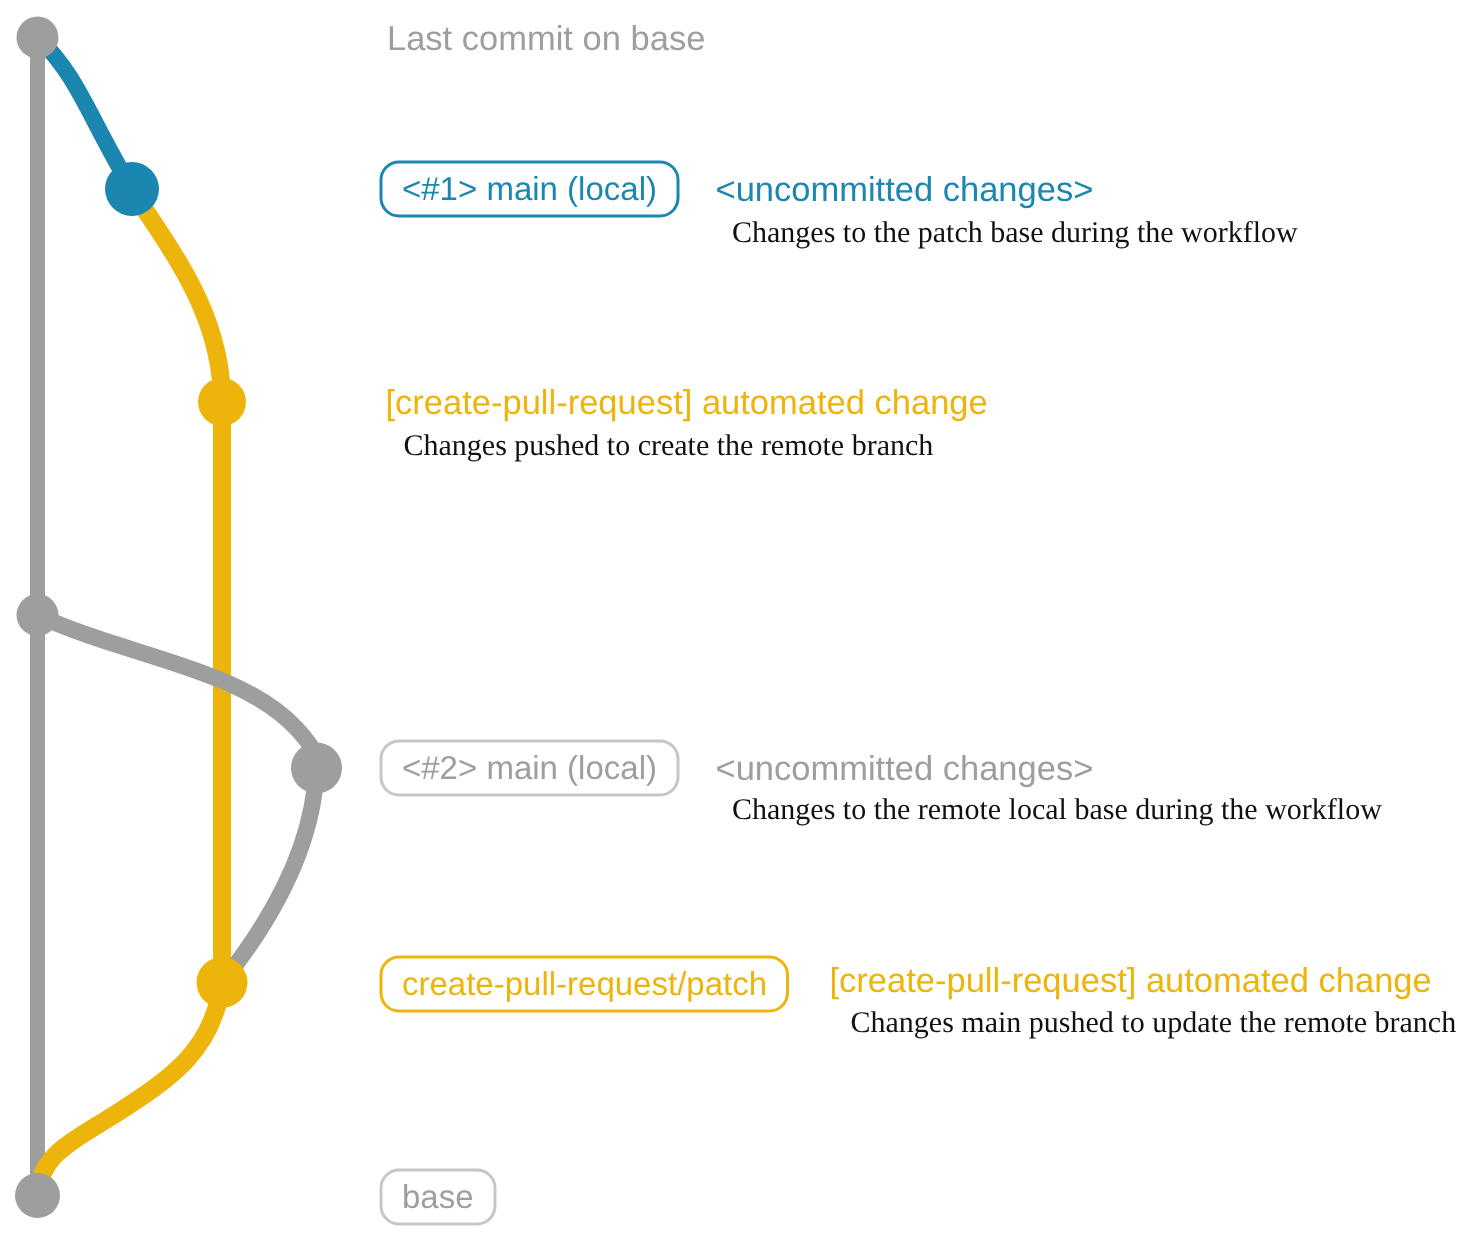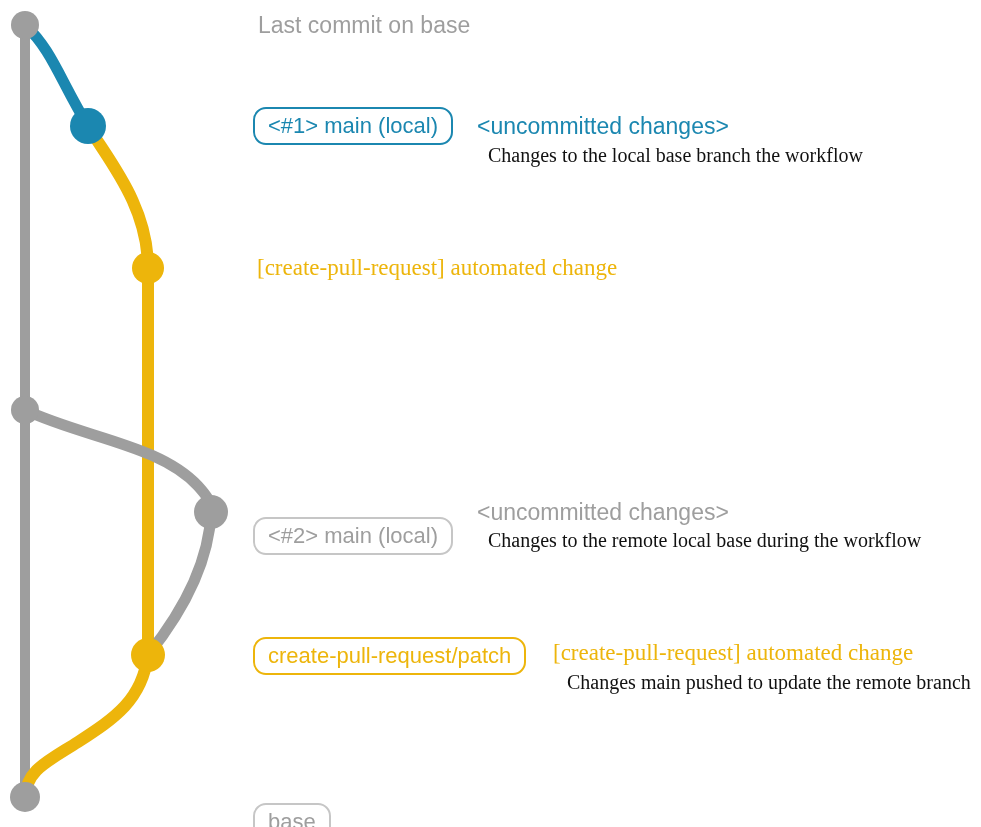--- a/index.html
+++ b/index.html
@@ -16,33 +16,33 @@
   .edge.base{stroke:var(--gray);stroke-width:10;}
   .edge.grayline{stroke:var(--gray);stroke-width:11;}
   .edge.blueline{stroke:var(--blue);stroke-width:11;}
   .edge.yellowline{stroke:var(--yellow);stroke-width:12;}
   .dot.gray{fill:var(--gray);}
   .dot.blue{fill:var(--blue);}
   .dot.yellow{fill:var(--yellow);}
   .txt{position:absolute;white-space:nowrap;line-height:28px;font-size:23px;}
   .txt.gray{color:var(--gray);}
   .txt.blue{color:var(--blue);}
-  .txt.yellow{color:var(--yellow);font-family:Liberation Serif, serif;}
+  .txt.yellow{color:var(--yellow);}
   .note{
     position:absolute;white-space:nowrap;line-height:26px;font-size:20px;
     color:var(--ink);font-family:"Liberation Serif",serif;
   }
   .badge{
     position:absolute;display:inline-flex;align-items:center;box-sizing:border-box;
     height:38px;padding:12px 13px;border:2px solid;border-radius:13px;
     font-size:22px;white-space:nowrap;
   }
   .badge.blue{border-color:var(--blue);color:var(--blue);}
   .badge.yellow{border-color:var(--yellow);color:var(--yellow);justify-content:flex-end;}
-  .badge.gray{border-color:var(--grayBorder);color:var(--gray);margin-top:24px;}
+  .badge.gray{border-color:var(--grayBorder);color:var(--gray);}
 </style>
 </head>
 <body>
 
 <div class="canvas">
 
   <svg class="graph" width="981" height="827" viewBox="0 0 981 827">
 
     <path class="edge base" d="M 25 25 L 25 797"></path>
 
@@ -62,23 +62,24 @@
     <circle class="dot yellow" cx="148" cy="655" r="17"></circle>
     <circle class="dot gray" cx="25" cy="797" r="15"></circle>
   </svg>
 
   <div class="txt gray" style="left:258px;top:11px">Last commit on base</div>
 
   <div class="badge blue" style="left:253px;top:107px">
     <span>&lt;#1&gt; main (local)</span>
   </div>
   <div class="txt blue" style="left:477px;top:112px">&lt;uncommitted changes&gt;</div>
-  <div class="note" style="left:488px;top:142px">Changes to the local base branch the workflow</div>
+  <div class="note" style="left:488px;top:142px">Changes to the patch base during the workflow</div>
 
   <div class="txt yellow" style="left:257px;top:254px">[create-pull-request] automated change</div>
+  <div class="note" style="left:269px;top:284px">Changes pushed to create the remote branch</div>
 
 
   <div class="badge gray" style="left:253px;top:493px">
     <span>&lt;#2&gt; main (local)</span>
   </div>
   <div class="txt gray" style="left:477px;top:498px">&lt;uncommitted changes&gt;</div>
   <div class="note" style="left:488px;top:527px">Changes to the remote local base during the workflow</div>
 
   <div class="badge yellow" style="left:253px;top:637px">
     <span>create-pull-request/patch</span>

